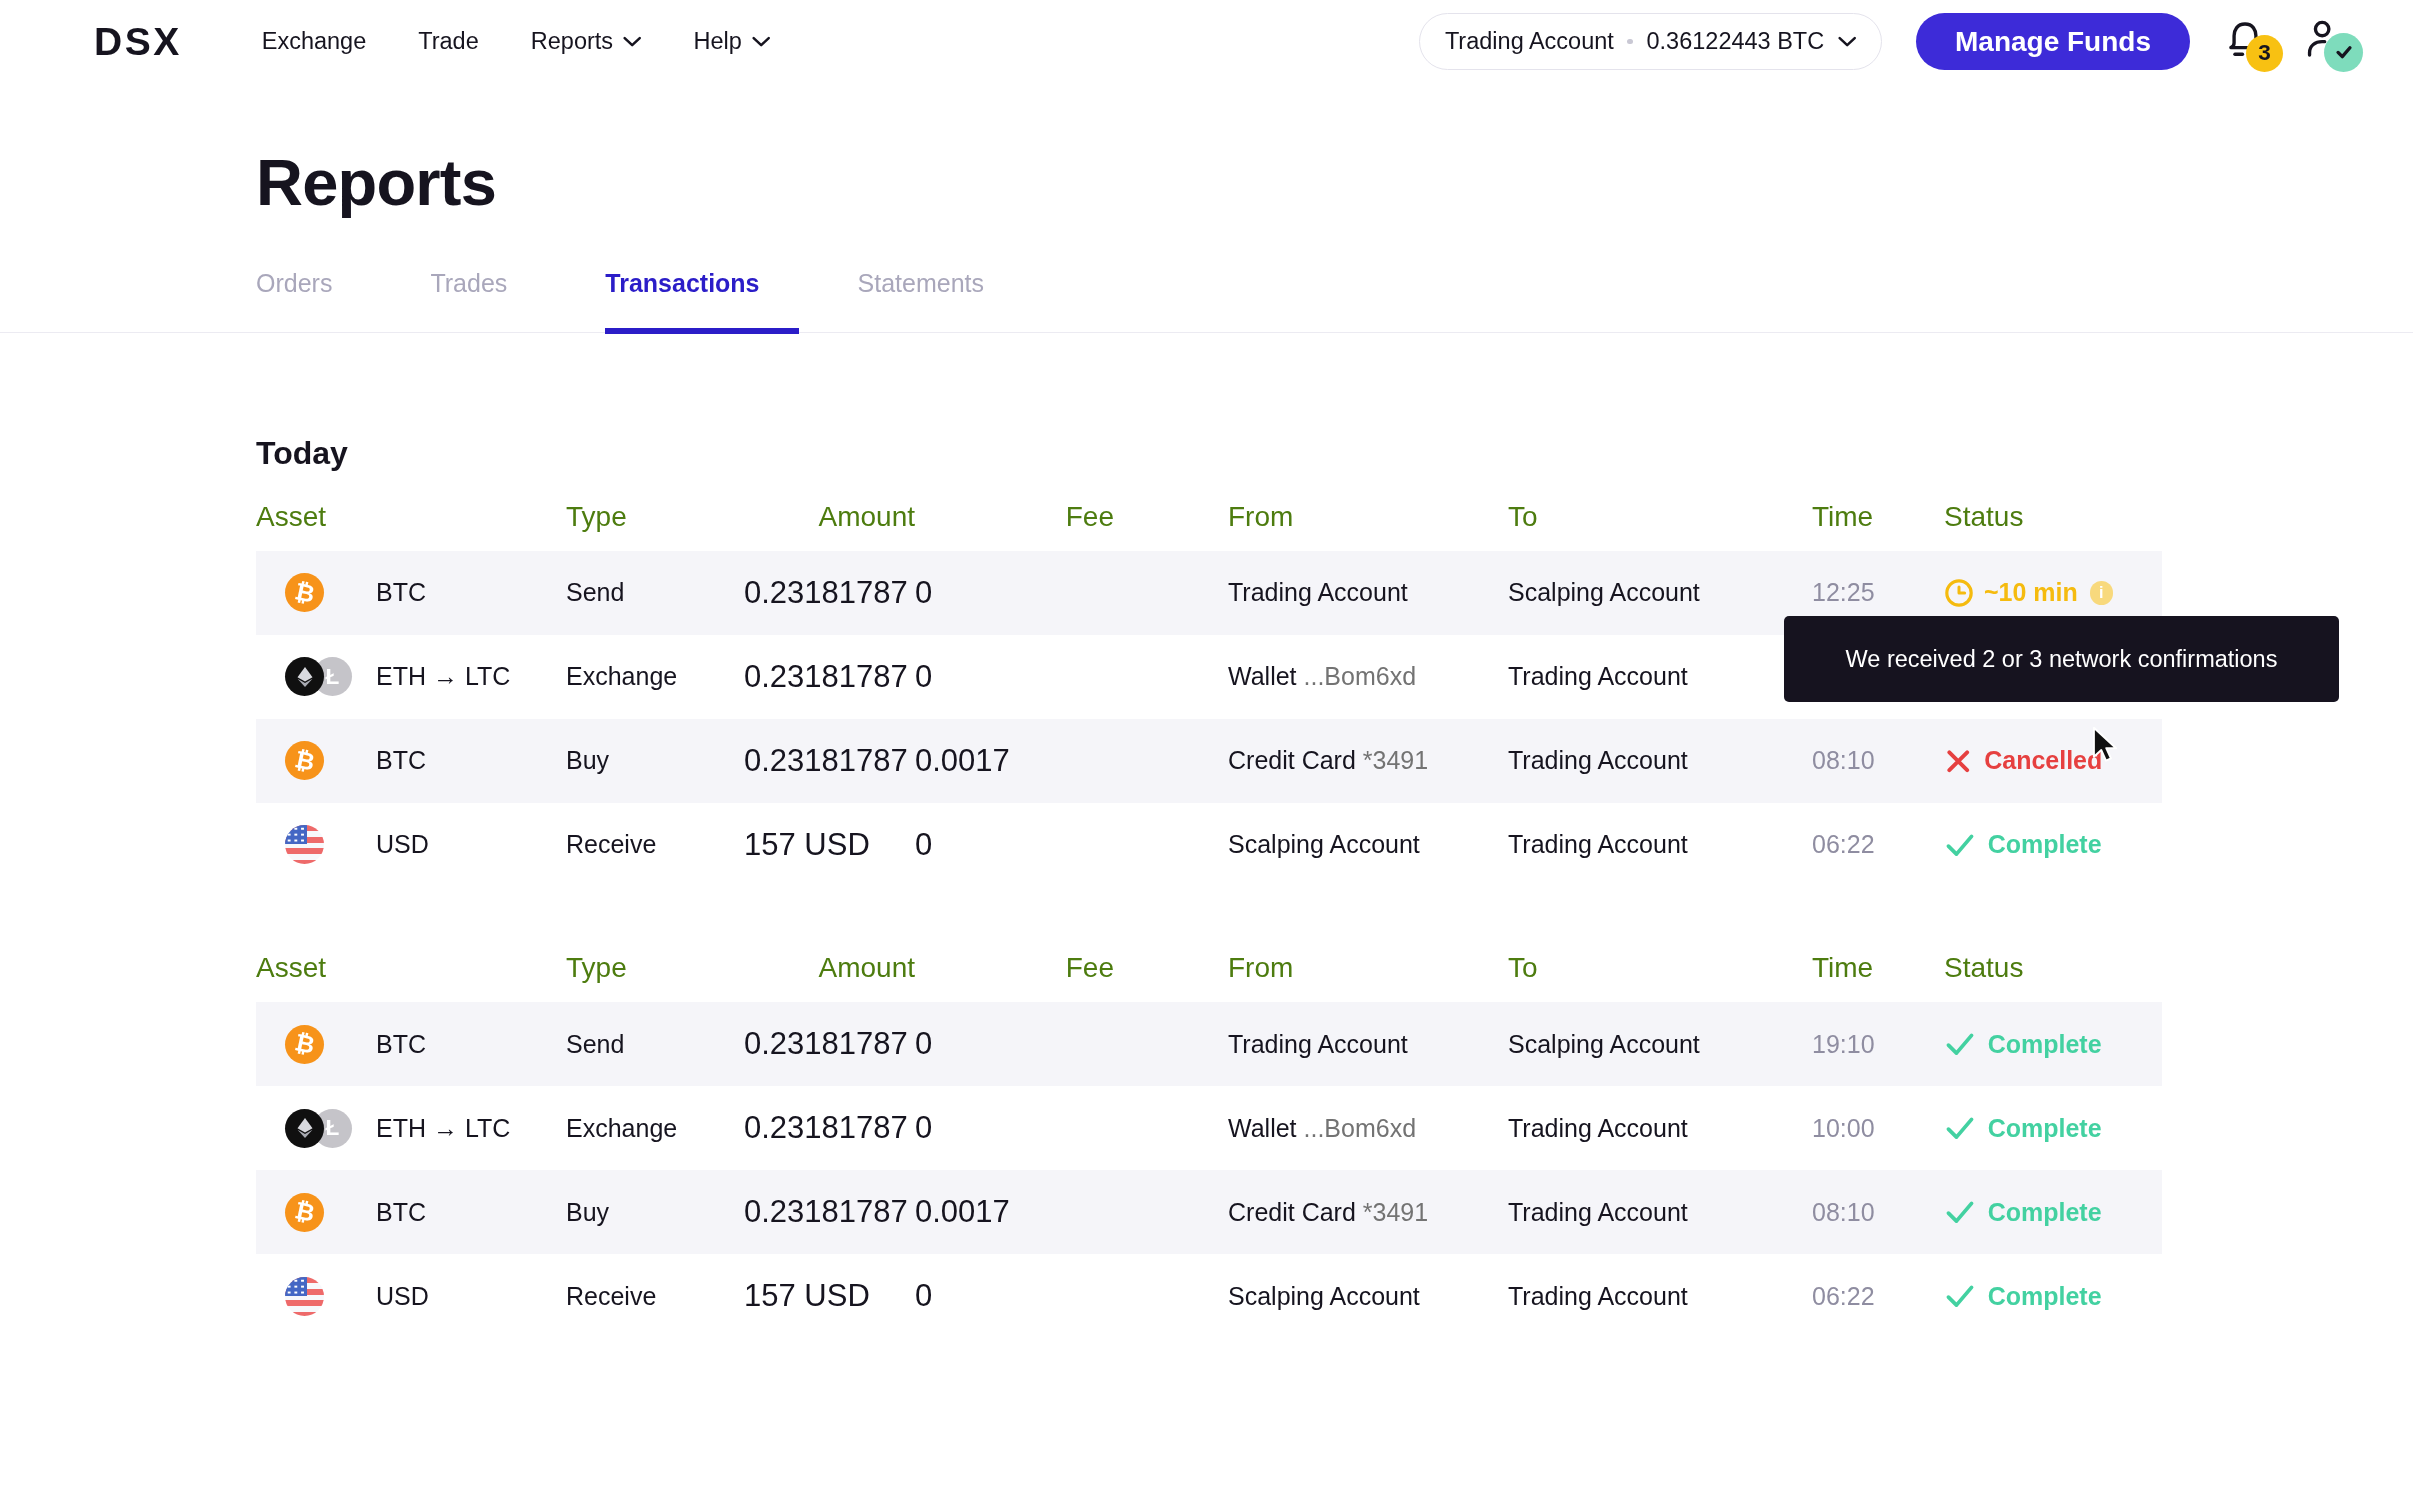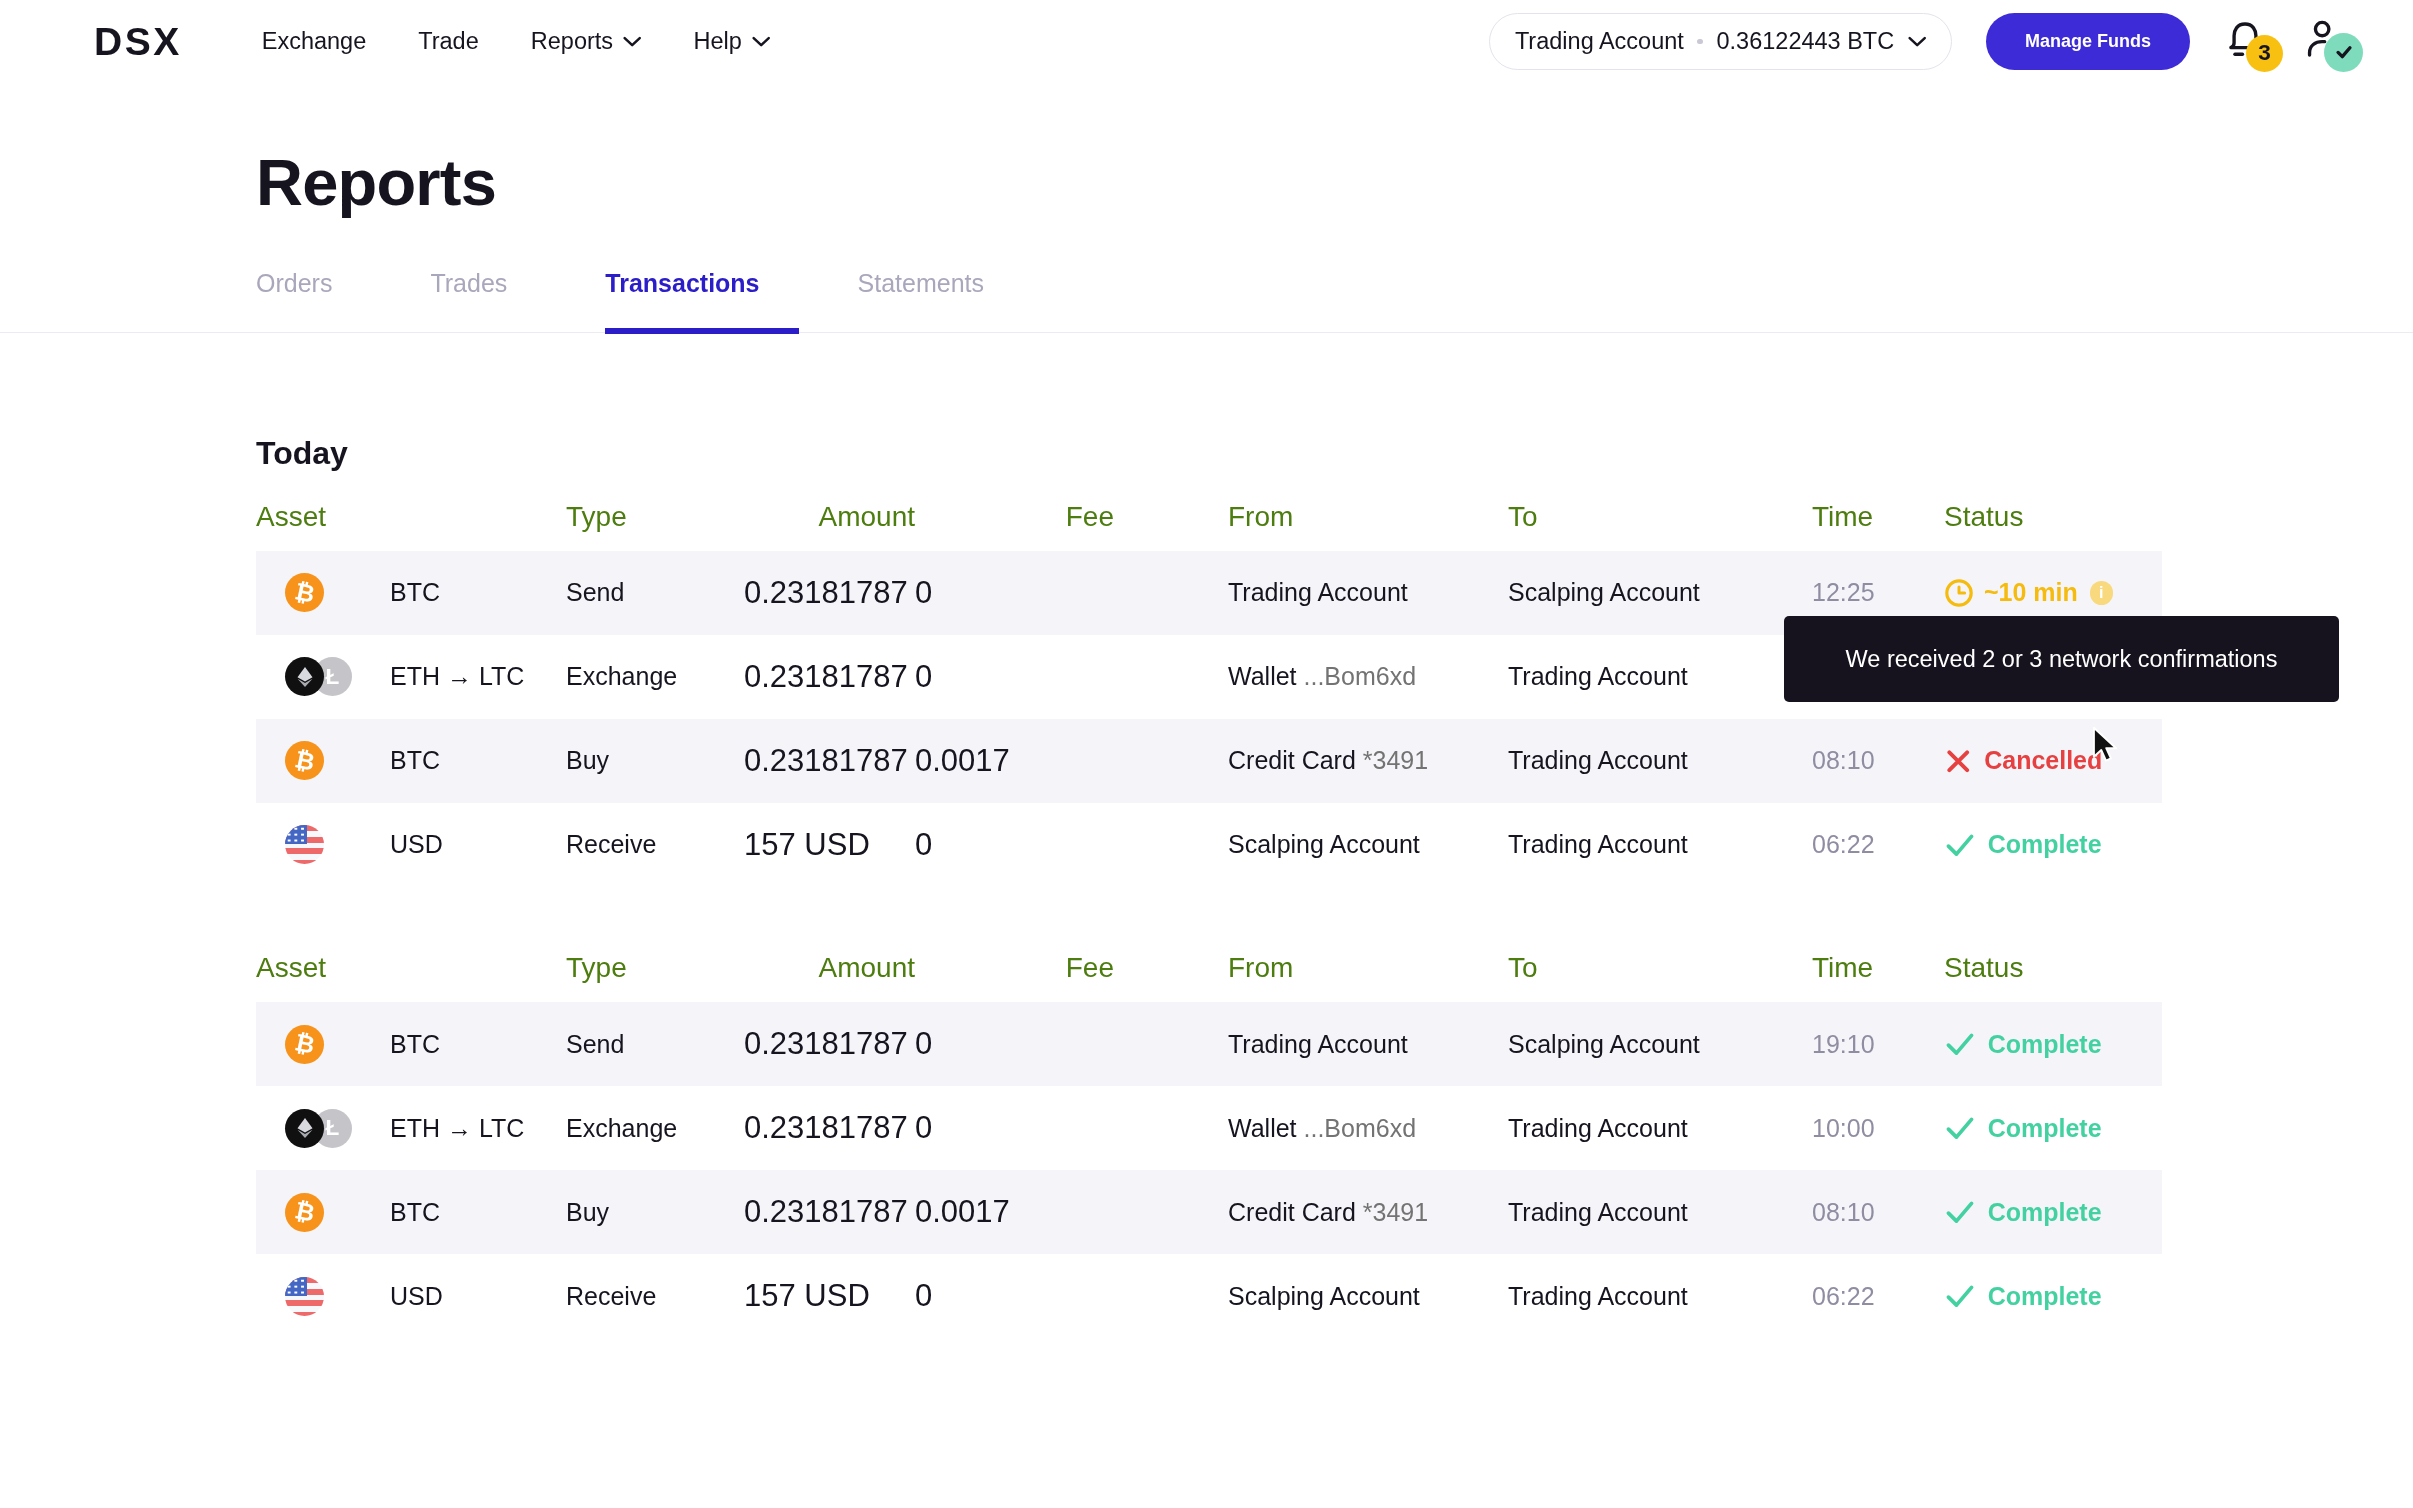--- a/index.html
+++ b/index.html
@@ -9,21 +9,21 @@
 
   
   .nav { display:flex; align-items:center; height:83px; padding:0 67px 0 94px; }
   .logo { font-size:39px; font-weight:900; letter-spacing:2.5px; }
   .nav-menu { display:flex; gap:52px; margin-left:80px; align-items:center; }
   .nav-item { font-size:23.5px; font-weight:500; display:flex; align-items:center; gap:10px; cursor:pointer; }
   .chev { width:18.4px; height:11.7px; }
   .nav-right { margin-left:auto; display:flex; align-items:center; gap:34px; }
   .account-pill { height:57px; border:1.7px solid #E4E3EC; border-radius:30px; display:flex; align-items:center; gap:13.4px; padding:0 25px; font-size:23.5px; font-weight:500; cursor:pointer; background:#fff; }
   .sep-dot { width:5.9px; height:5.9px; border-radius:50%; background:#C9C8D4; }
-  .manage-btn { height:57px; border-radius:30px; background:#3D2BD8; color:#fff; font-size:18px; font-weight:600; padding:0 39px; display:flex; align-items:center; border:none; cursor:pointer; font-family:inherit; }
+  .manage-btn { height:57px; border-radius:30px; background:#3D2BD8; color:#fff; font-size:28px; font-weight:600; padding:0 39px; display:flex; align-items:center; border:none; cursor:pointer; font-family:inherit; }
   .icon-btn { position:relative; width:44px; height:47px; cursor:pointer; }
   .badge { position:absolute; right:-15px; bottom:-6.7px; width:37px; height:37px; border-radius:50%; background:#F8C112; display:flex; align-items:center; justify-content:center; font-size:22.6px; font-weight:700; color:#16141F; }
   .badge-green { position:absolute; right:-17px; bottom:-6.7px; width:39px; height:39px; border-radius:50%; background:#7EDCBC; display:flex; align-items:center; justify-content:center; }
 
   
   .title-wrap { padding-left:256px; margin-top:62px; }
   .page-title { font-size:65px; font-weight:600; letter-spacing:-0.8px; }
   .tabs-wrap { margin-top:49px; border-bottom:1.7px solid #ECEBF2; }
   .tabs { padding-left:256px; display:flex; gap:59px; }
   .tab { font-size:25px; color:#A9A7BB; font-weight:500; padding:0 39px 34px 0; position:relative; cursor:pointer; }
@@ -35,21 +35,21 @@
   .txn-section.first { margin-top:102px; }
   .txn-section.second { margin-top:65px; }
   .section-title { font-size:32px; font-weight:700; }
   .grid { display:grid; grid-template-columns:310px 178px 171px 199px 394px 304px 132px 218px; width:1906px; }
   .table-header { margin-top:28.5px; margin-bottom:18.4px; font-size:28px; color:#4d7c0f; }
   .table-header .h-right { text-align:right; }
   .table-header .h-from { padding-left:114px; }
   .trow { height:84px; align-items:center; font-size:25px; }
   .trow.shade { background:#F5F5F9; }
   .c-asset { display:flex; align-items:center; padding-left:29px; position:relative; height:100%; }
-  .asset-name { position:absolute; left:134px; }
+  .asset-name { position:absolute; left:120px; }
   .coin { width:39px; height:39px; border-radius:50%; display:flex; align-items:center; justify-content:center; flex:0 0 auto; }
   .coin-btc { background:#F7931A; color:#fff; font-weight:700; font-size:24px; }
   .coin-btc span { display:inline-block; transform:rotate(12deg); }
   .coin-pair { display:flex; align-items:center; }
   .coin-eth { background:#101010; position:relative; z-index:1; }
   .coin-ltc { background:#C5C4C9; color:#fff; font-weight:700; font-size:22.6px; margin-left:-11px; }
   .coin-usd { position:relative; overflow:hidden; background:repeating-linear-gradient(180deg,#EE6A6A 0 5.9px,#F7F8FB 5.9px 11.7px); }
   .coin-usd::before { content:""; position:absolute; left:0; top:0; width:22px; height:19px; background-color:#4467C4; background-image:radial-gradient(#fff 1.3px, transparent 1.5px); background-size:6.7px 5.9px; background-position:0.8px 0.8px; }
   .c-amount, .c-fee { text-align:left; font-size:31px; font-weight:500; }
   .c-from { padding-left:114px; }

